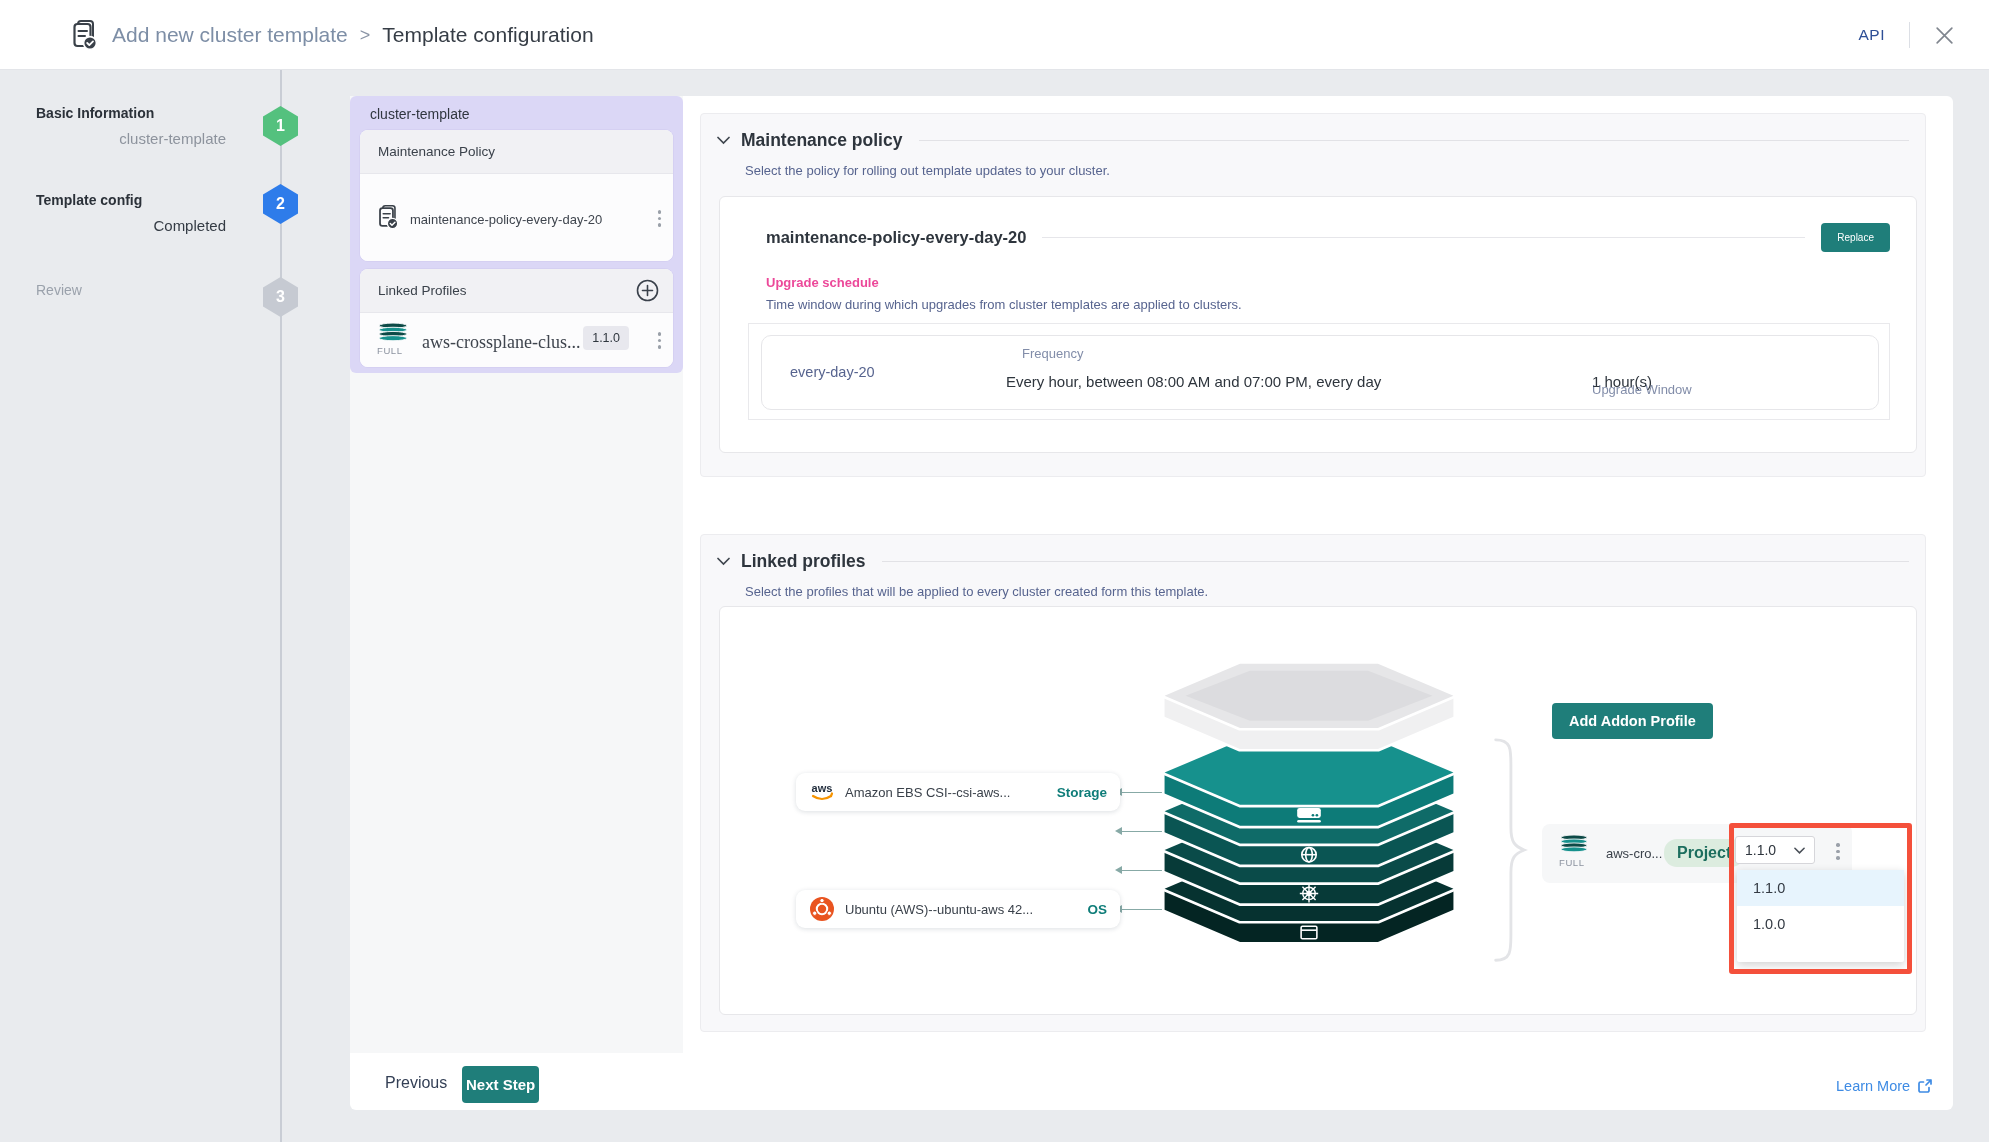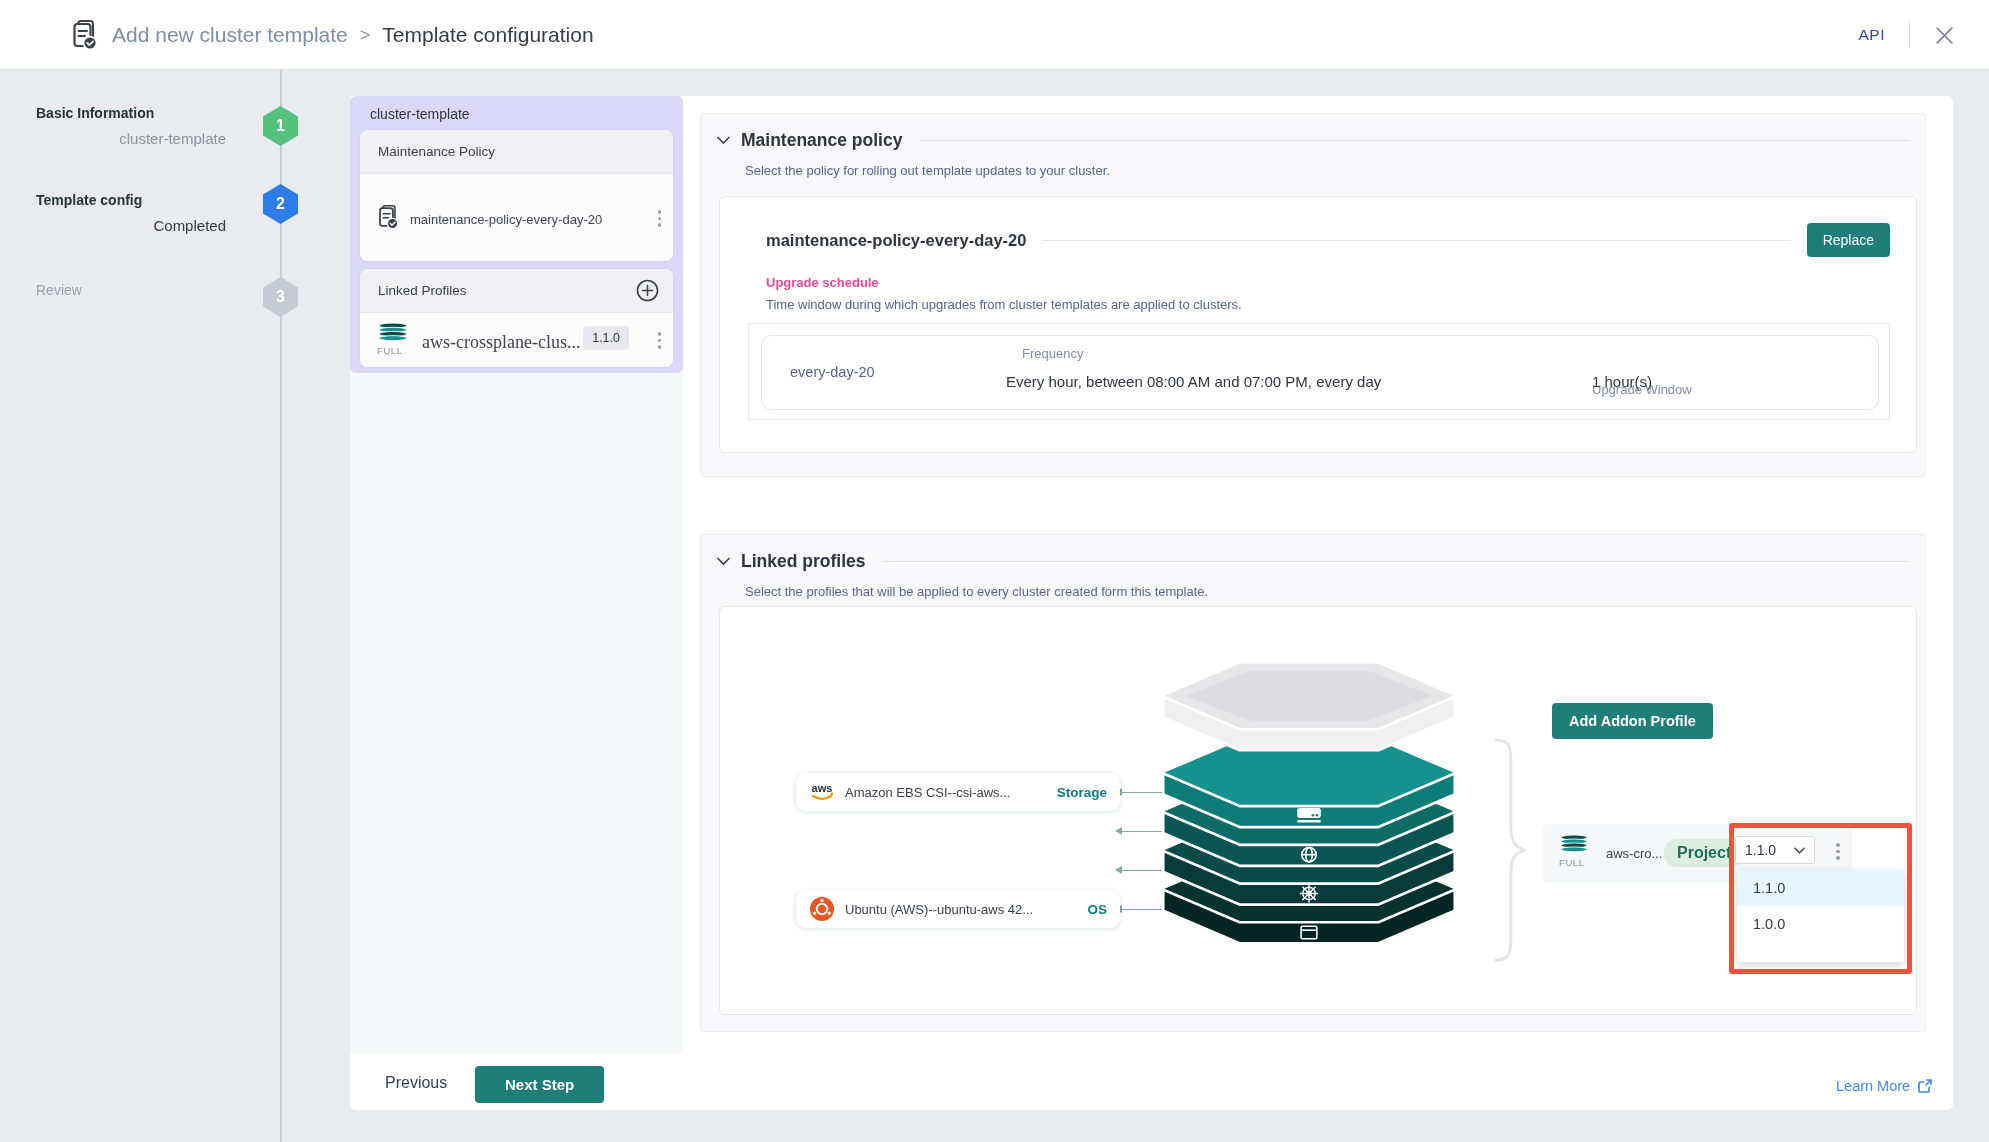--- a/index.html
+++ b/index.html
@@ -66,21 +66,21 @@
   .vselect { position:absolute; left:1015px; top:229px; width:80px; height:28px; background:#fff; border:1px solid #d6d6da; border-radius:3px; display:flex; align-items:center; justify-content:space-between; padding:0 9px; z-index:6; cursor:pointer; font-size:14px; color:#2e353d; }
   .dropdown { position:absolute; left:1017px; top:263px; width:167px; height:92px; background:#fff; box-shadow:0 3px 10px rgba(0,0,0,.18); z-index:6; border-radius:2px; }
   .dd-opt { height:36px; display:flex; align-items:center; padding-left:16px; font-size:14.5px; color:#333a43; cursor:pointer; }
   .dd-opt.sel { background:#e7f4fd; }
   .redbox { position:absolute; left:1009px; top:216px; width:183px; height:151px; border:5px solid #f4503b; border-radius:3px; z-index:10; pointer-events:none; }
 
   .scope { font-size:9.5px; color:#8c93a0; letter-spacing:.6px; }
 
   
   .prev-link { position:absolute; left:385px; top:1074px; font-size:16px; font-weight:500; color:#333f55; cursor:pointer; }
-  .next-btn { position:absolute; left:475px; top:1066px; padding:10px 30px; font-size:15px; }
+  .next-btn { position:absolute; left:462px; top:1066px; padding:10px 4px; font-size:15px; }
   .learn { position:absolute; left:1836px; top:1078px; display:flex; align-items:center; gap:7px; color:#3e8be4; font-size:14.5px; cursor:pointer; }
 </style>
 </head>
 <body>
 
 <div class="header">
   <svg class="abs" style="left:72px;top:19px;" width="26" height="32" viewBox="0 0 26 32">
     <rect x="6" y="2" width="15" height="20" rx="3" fill="none" stroke="#3a4149" stroke-width="2"></rect>
     <rect x="2.5" y="5" width="16" height="22" rx="3" fill="#fff" stroke="#3a4149" stroke-width="2.2"></rect>
     <path d="M6.5,12 H15 M6.5,17 H13" stroke="#3a4149" stroke-width="2" stroke-linecap="round"></path>
@@ -174,21 +174,21 @@
     </svg>
     <h2>Maintenance policy</h2>
     <div class="sec-rule"></div>
   </div>
   <div class="sec-sub">Select the policy for rolling out template updates to your cluster.</div>
 
   <div class="wcard" style="top:82px;height:257px;">
     <div class="mp-titlerow">
       <h3>maintenance-policy-every-day-20</h3>
       <div class="mp-rule"></div>
-      <button class="btn-teal" style="padding:9px 16px;font-size:14px;font-weight:500;">Replace</button>
+      <button class="btn-teal" style="padding:9px 16px;font-size:10px;font-weight:500;">Replace</button>
     </div>
     <div class="abs" style="left:46px;top:78px;font-size:13px;font-weight:700;color:#ec4899;">Upgrade schedule</div>
     <div class="abs" style="left:46px;top:100px;font-size:13px;color:#57648f;">Time window during which upgrades from cluster templates are applied to clusters.</div>
 
     <div class="sched-outer">
       <div class="sched-inner">
         <span class="abs" style="left:28px;top:28px;font-size:14.5px;color:#57648f;">every-day-20</span>
         <span class="lbl-gray abs" style="left:260px;top:10px;">Frequency</span>
         <span class="val-dark abs" style="left:244px;top:37px;">Every hour, between 08:00 AM and 07:00 PM, every day</span>
         <span class="lbl-gray abs" style="left:830px;top:16px;margin-top:30px;">Upgrade Window</span>

